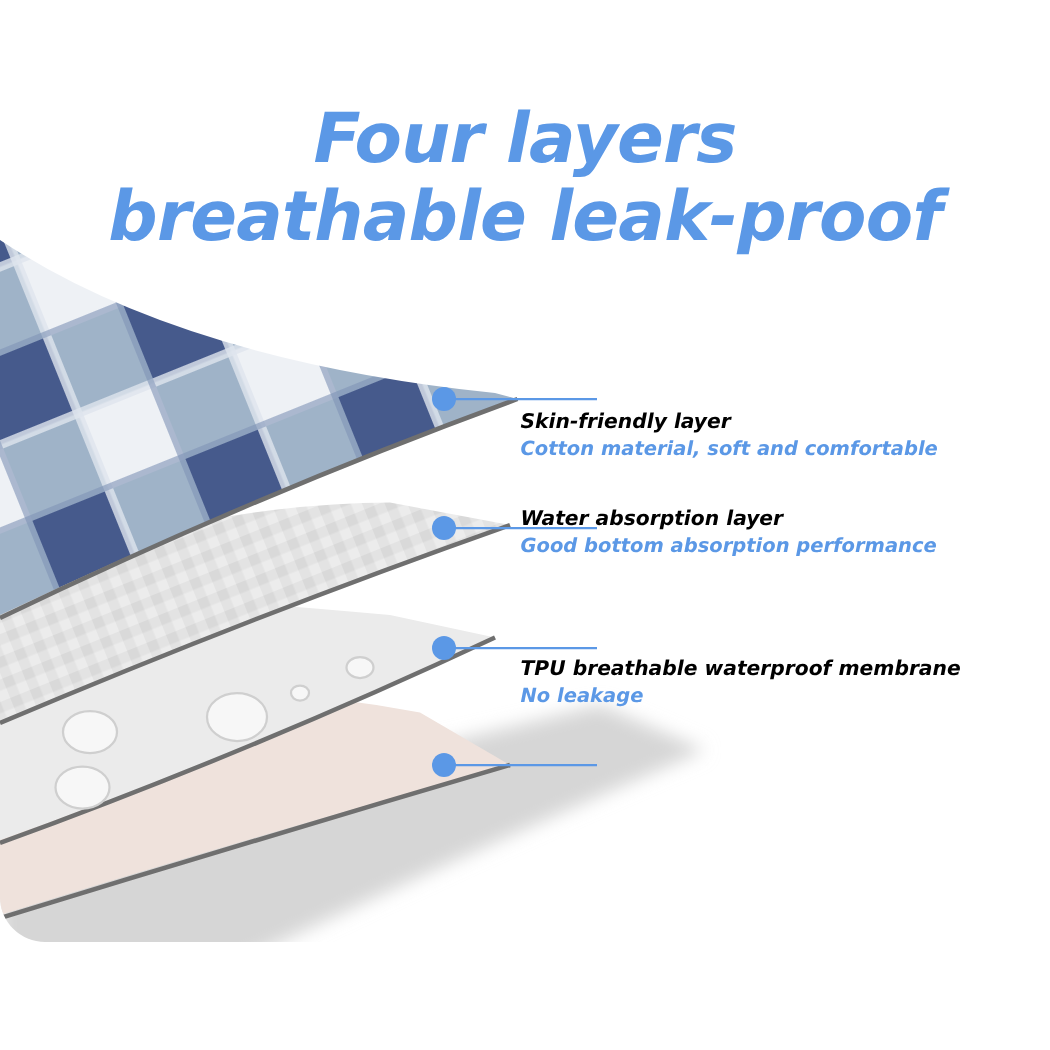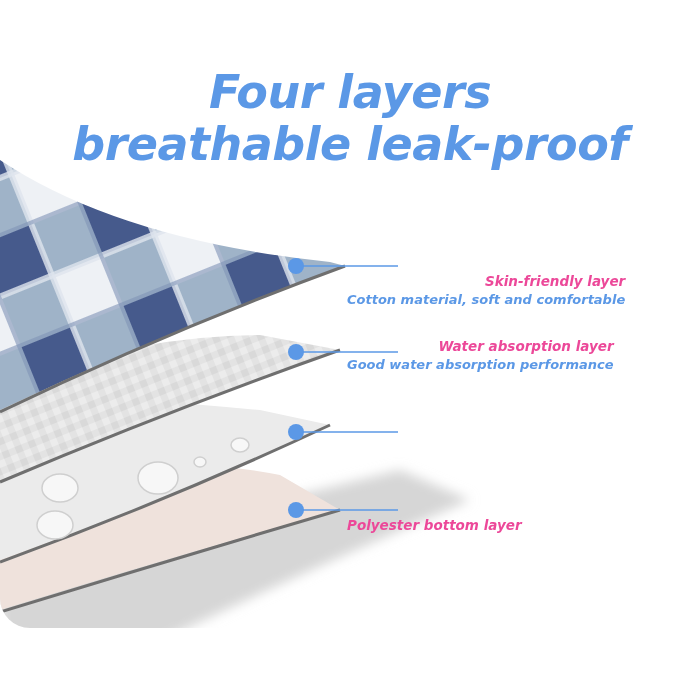--- a/index.html
+++ b/index.html
@@ -2,21 +2,21 @@
 <html><head>
 <meta charset="utf-8">
 <style>
   html, body { margin: 0; padding: 0; background: #ffffff; }
   .canvas { position: relative; width: 700px; height: 628px; overflow: hidden; background: #ffffff; font-family: "DejaVu Sans", sans-serif; border-radius: 30px; }
   .title { position: absolute; left: 0; width: 700px; text-align: center; color: #5b98e6; font-weight: bold; font-style: italic; font-size: 46px; line-height: 52px; letter-spacing: -0.5px; }
   .title.l1 { top: 66px; }
   .title.l2 { top: 118px; }
   svg.layers { position: absolute; left: 0; top: 0; }
   .label { position: absolute; left: 347px; font-family: "DejaVu Sans", sans-serif; font-style: italic; font-weight: bold; white-space: nowrap; }
-  .label .name { color: #ec4899; font-size: 13.5px; line-height: 18px; text-align: right; }
+  .label .name { color: #000000; font-size: 13.5px; line-height: 18px; }
   .label .desc { color: #5b98e6; font-size: 13px; line-height: 20px; }
 </style>
 </head>
 <body>
 
 <div class="canvas">
 
   <div class="title l1">Four layers</div>
   <div class="title l2">breathable leak-proof</div>
 
@@ -73,19 +73,22 @@
       <circle cx="296" cy="510" r="8" fill="#5b98e6"></circle>
     </g>
   </svg>
 
   <div class="label" style="top:272px">
     <div class="name">Skin-friendly layer</div>
     <div class="desc">Cotton material, soft and comfortable</div>
   </div>
   <div class="label" style="top:337px">
     <div class="name">Water absorption layer</div>
-    <div class="desc">Good water absorption performance</div>
+    <div class="desc">Good bottom absorption performance</div>
+  </div>
+  <div class="label" style="top:437px">
+    <div class="name">TPU breathable waterproof membrane</div>
+    <div class="desc">No leakage</div>
   </div>
   <div class="label" style="top:516px">
-    <div class="name">Polyester bottom layer</div>
   </div>
 
 </div>
 
 </body></html>

